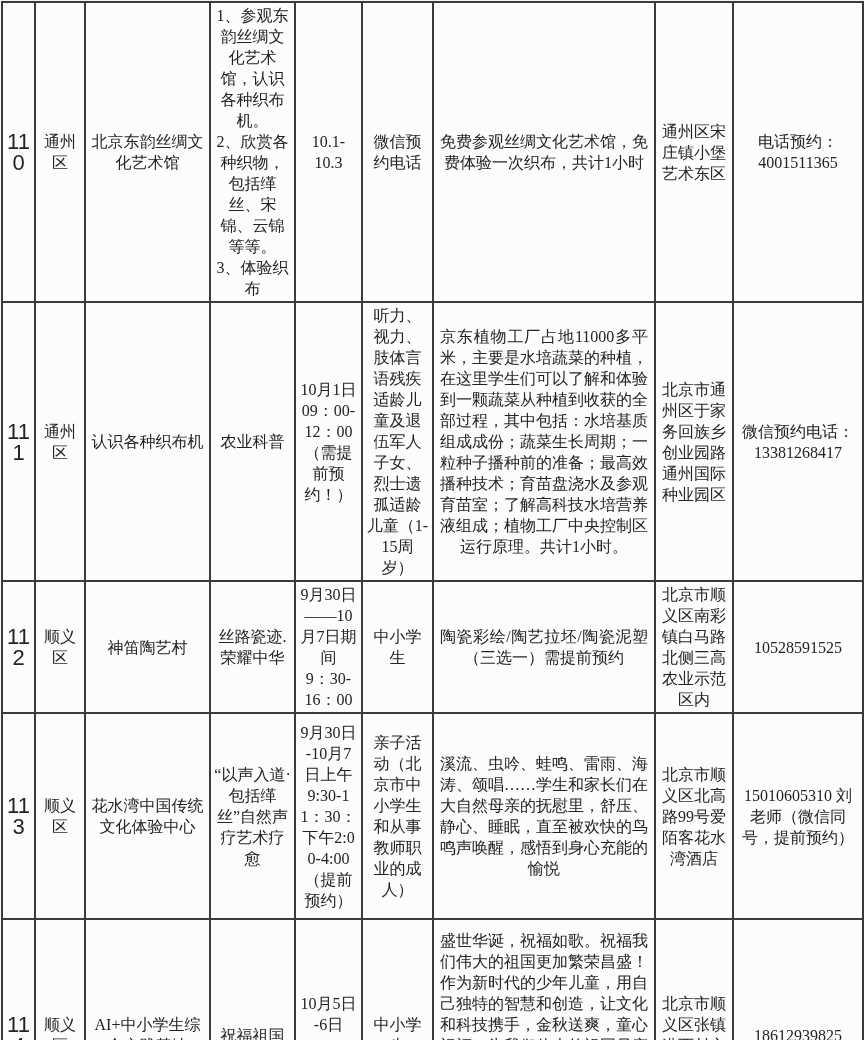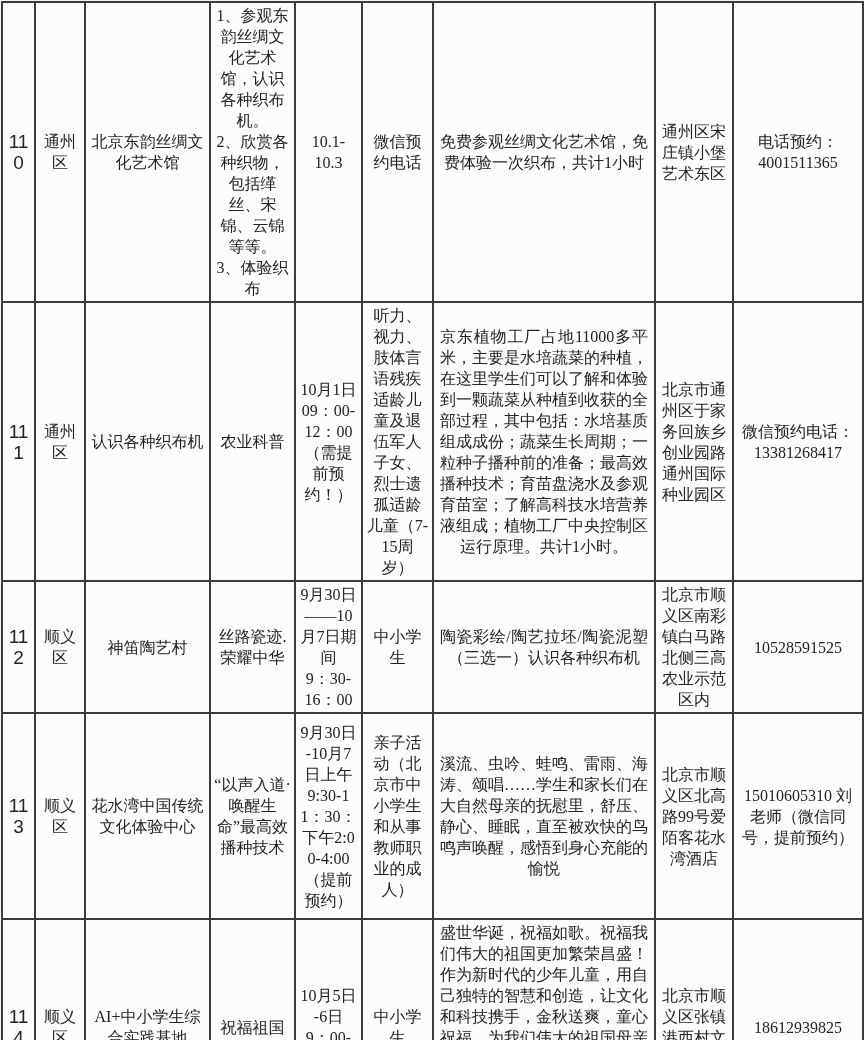--- a/index.html
+++ b/index.html
@@ -23,27 +23,27 @@
     text-align:center;
     font-size:16px;
     line-height:21px;
     padding:2px 3px;
     white-space:pre-line;
     overflow:hidden;
     word-break:break-all;
     font-family:Liberation Serif, serif;
   }
   td.id-cell{
-    font-size:19px;
+    font-size:22px;
     font-family:"Liberation Sans","DejaVu Sans",sans-serif;
   }
   td.desc-cell{
     text-align:justify;
     text-align-last:center;
-    padding:2px 6px;
+    padding:10px 6px;
   }
   td.sched-cell{letter-spacing:0;}
 </style>
 </head>
 <body>
 
 <table class="doc">
   <colgroup>
     <col style="width:33px">
       <col style="width:50px">
@@ -74,48 +74,48 @@
   </tr>
 
   <tr style="height:220px">
     <td class="id-cell">111</td>
     <td>通州区</td>
     <td>认识各种织布机</td>
     <td>农业科普</td>
     <td class="sched-cell">10月1日
 09：00-12：00
 （需提前预约！）</td>
-    <td>听力、视力、肢体言语残疾适龄儿童及退伍军人子女、烈士遗孤适龄儿童（7-15周岁）</td>
+    <td>听力、视力、肢体言语残疾适龄儿童及退伍军人子女、烈士遗孤适龄儿童（1-15周岁）</td>
     <td class="desc-cell">京东植物工厂占地11000多平米，主要是水培蔬菜的种植，在这里学生们可以了解和体验到一颗蔬菜从种植到收获的全部过程，其中包括：水培基质组成成份；蔬菜生长周期；一粒种子播种前的准备；最高效播种技术；育苗盘浇水及参观育苗室；了解高科技水培营养液组成；植物工厂中央控制区运行原理。共计1小时。</td>
     <td>北京市通州区于家务回族乡创业园路通州国际种业园区</td>
     <td>微信预约电话：
 13381268417</td>
   </tr>
 
   <tr style="height:121px">
     <td class="id-cell">112</td>
     <td>顺义区</td>
     <td>神笛陶艺村</td>
     <td>丝路瓷迹.
 荣耀中华</td>
     <td class="sched-cell">9月30日
 ——10月7日期间
 9：30-
 16：00</td>
     <td>中小学生</td>
-    <td class="desc-cell">陶瓷彩绘/陶艺拉坯/陶瓷泥塑（三选一）认识各种织布机</td>
+    <td class="desc-cell">陶瓷彩绘/陶艺拉坯/陶瓷泥塑（三选一）需提前预约</td>
     <td>北京市顺义区南彩镇白马路北侧三高农业示范区内</td>
     <td>10528591525</td>
   </tr>
 
   <tr style="height:206px">
     <td class="id-cell">113</td>
     <td>顺义区</td>
     <td>花水湾中国传统文化体验中心</td>
-    <td>“以声入道·唤醒生命”最高效播种技术</td>
+    <td>“以声入道·包括缂丝”自然声疗艺术疗愈</td>
     <td class="sched-cell">9月30日
 -10月7日上午
 9:30-11：30：下午2:00-4:00
 （提前预约）</td>
     <td>亲子活动（北京市中小学生和从事教师职业的成人）</td>
     <td class="desc-cell">溪流、虫吟、蛙鸣、雷雨、海涛、颂唱……学生和家长们在大自然母亲的抚慰里，舒压、静心、睡眠，直至被欢快的鸟鸣声唤醒，感悟到身心充能的愉悦</td>
     <td>北京市顺义区北高路99号爱陌客花水湾酒店</td>
     <td>15010605310 刘老师（微信同号，提前预约）</td>
   </tr>
 

